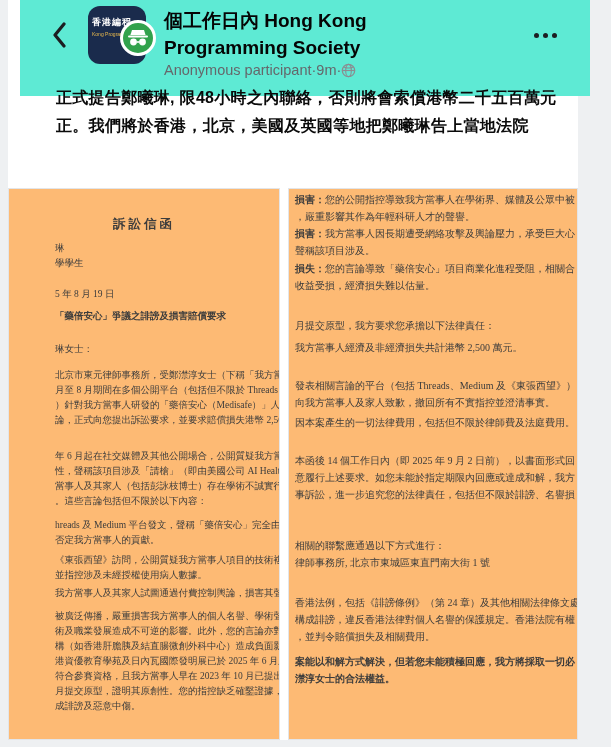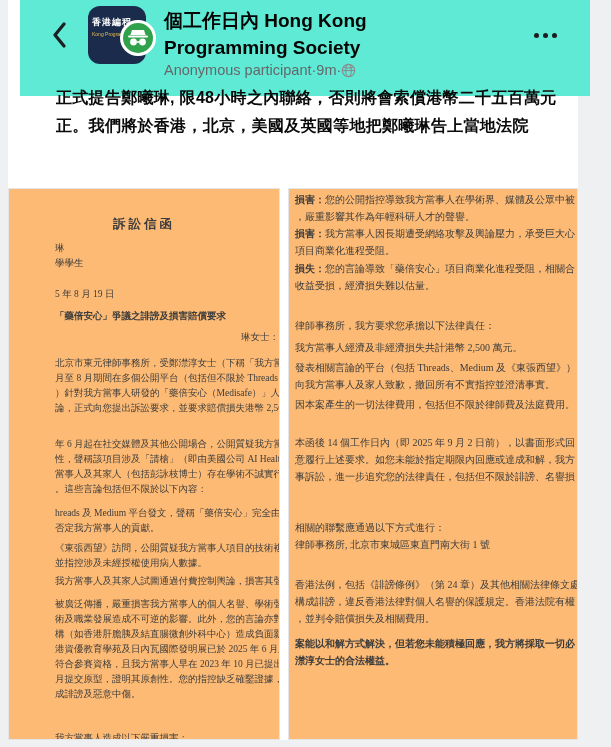--- a/index.html
+++ b/index.html
@@ -104,21 +104,21 @@
         <div class="doc-block" style="margin-top: 9px;">
           <div class="doc-line">琳</div>
           <div class="doc-line">學學生</div>
         </div>
         <div class="doc-block" style="margin-top: 16px;">
           <div class="doc-line">5 年 8 月 19 日</div>
         </div>
         <div class="doc-block" style="margin-top: 7px;">
           <div class="doc-line bold">「藥倍安心」爭議之誹謗及損害賠償要求</div>
         </div>
-        <div class="doc-block" style="margin-top: 6px; text-align: right;">
+        <div class="doc-block" style="margin-top: 18px;">
           <div class="doc-line">琳女士：</div>
         </div>
         <div class="doc-block" style="margin-top: 11px;">
           <div class="doc-line">北京市東元律師事務所，受鄭澿淳女士（下稱「我方當事人」）委</div>
           <div class="doc-line">月至 8 月期間在多個公開平台（包括但不限於 Threads、Medium</div>
           <div class="doc-line">）針對我方當事人研發的「藥倍安心（Medisafe）」人工智能醫</div>
           <div class="doc-line">論，正式向您提出訴訟要求，並要求賠償損失港幣 2,500 萬元。</div>
         </div>
         <div class="doc-block" style="margin-top: 21px;">
           <div class="doc-line">年 6 月起在社交媒體及其他公開場合，公開質疑我方當事人「藥</div>
@@ -155,33 +155,33 @@
   </div>
 
   <div class="photo photo-right">
     <div class="doc doc-right-body">
         <div class="doc-block" style="margin-top: 2px;">
           <div class="doc-line"><span class="doc-lead">損害：</span>您的公開指控導致我方當事人在學術界、媒體及公眾中被</div>
           <div class="doc-line">，嚴重影響其作為年輕科研人才的聲譽。</div>
         </div>
         <div class="doc-block" style="margin-top: 0px;">
           <div class="doc-line"><span class="doc-lead">損害：</span>我方當事人因長期遭受網絡攻擊及輿論壓力，承受巨大心</div>
-          <div class="doc-line">項目商業化進程受阻。</div>
+          <div class="doc-line">聲稱該項目涉及。</div>
         </div>
         <div class="doc-block" style="margin-top: 1px;">
           <div class="doc-line"><span class="doc-lead">損失：</span>您的言論導致「藥倍安心」項目商業化進程受阻，相關合</div>
           <div class="doc-line">收益受損，經濟損失難以估量。</div>
         </div>
         <div class="doc-block" style="margin-top: 23px;">
-          <div class="doc-line">律師事務所，我方要求您承擔以下法律責任：</div>
+          <div class="doc-line">月提交原型，我方要求您承擔以下法律責任：</div>
         </div>
         <div class="doc-block" style="margin-top: 5px;">
           <div class="doc-line">我方當事人經濟及非經濟損失共計港幣 2,500 萬元。</div>
         </div>
-        <div class="doc-block" style="margin-top: 3px;">
+        <div class="doc-block" style="margin-top: 21px;">
           <div class="doc-line">發表相關言論的平台（包括 Threads、Medium 及《東張西望》）</div>
           <div class="doc-line">向我方當事人及家人致歉，撤回所有不實指控並澄清事實。</div>
         </div>
         <div class="doc-block" style="margin-top: 3px;">
           <div class="doc-line">因本案產生的一切法律費用，包括但不限於律師費及法庭費用。</div>
         </div>
         <div class="doc-block" style="margin-top: 21px;">
           <div class="doc-line">本函後 14 個工作日內（即 2025 年 9 月 2 日前），以書面形式回</div>
           <div class="doc-line">意履行上述要求。如您未能於指定期限內回應或達成和解，我方</div>
           <div class="doc-line">事訴訟，進一步追究您的法律責任，包括但不限於誹謗、名譽損</div>

